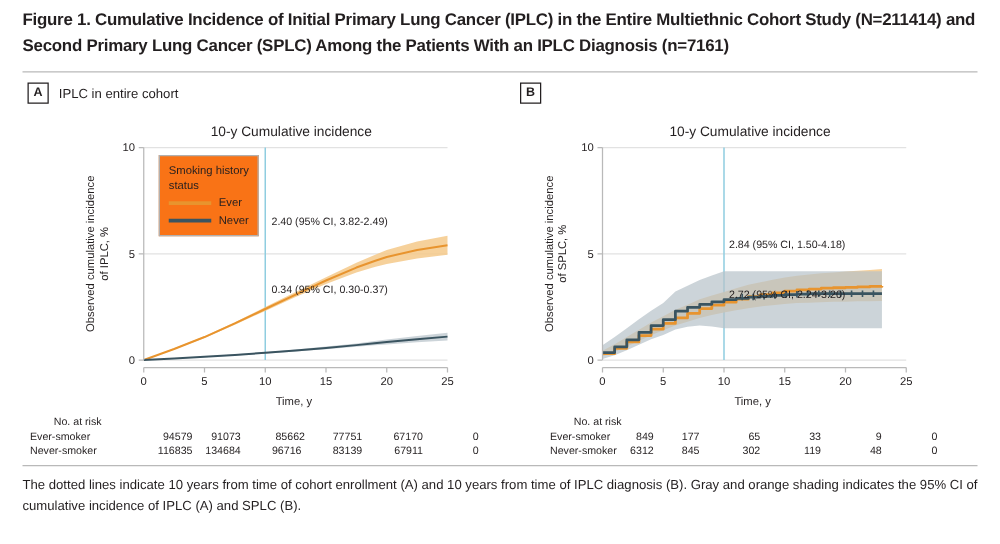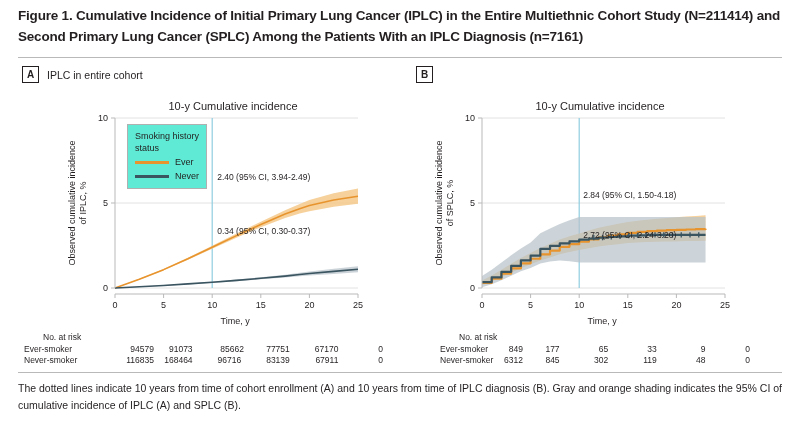--- a/index.html
+++ b/index.html
@@ -37,21 +37,21 @@
   .ylabel{
     position:absolute;font-size:9px;color:#231f20;
     transform-origin:left top;transform:rotate(-90deg);
     text-align:center;line-height:1.25;white-space:nowrap;
   }
   .xlabel{position:absolute;font-size:9px;color:#231f20;text-align:center;}
 
   .svg-plot{position:absolute;}
 
   .legend-box{
-    position:absolute;border:1px solid #b0b0b0;background:#5eead4;
+    position:absolute;border:1px solid #b0b0b0;background:#f97316;
     padding:5px 7px 5px 7px;font-size:9px;line-height:1.35;color:#231f20;
   }
   .legend-title{white-space:nowrap;max-width:90px;}
   .legend-row{display:flex;align-items:center;gap:6px;margin-top:2px;}
   .legend-swatch{display:block;width:34px;height:2.5px;}
 
   .annot{position:absolute;font-size:8.5px;color:#231f20;white-space:nowrap;}
 
   .risk{position:absolute;font-size:8.5px;color:#231f20;}
   .risk-title{position:absolute;left:0;top:0;font-size:8.5px;padding-left:25px;}
@@ -112,37 +112,37 @@
     <div class="legend-title">Smoking history<br>status</div>
     <div class="legend-row">
       <span class="legend-swatch" id="sw-ever" style="background: rgb(232, 148, 46);"></span>
       <span>Ever</span>
     </div>
     <div class="legend-row">
       <span class="legend-swatch" id="sw-never" style="background: rgb(58, 84, 96);"></span>
       <span>Never</span>
     </div>
   </div>
-  <div class="annot" id="annot-a0" style="left: 199.2px; top: 110px;">2.40 (95% CI, 3.94-2.49)</div>
+  <div class="annot" id="annot-a0" style="left: 199.2px; top: 110px;">2.40 (95% CI, 3.82-2.49)</div>
   <div class="annot" id="annot-a1" style="left: 199.2px; top: 164px;">0.34 (95% CI, 0.30-0.37)</div>
   <div class="risk" id="risk-a" style="left: 0px; top: 270px; width: 354px; height: 36px;">
       <div class="risk-title" style="left: 0px;">No. at risk</div>
       <div class="risk-row" style="left: 0px; top: 12px; width: 100%;">
         <span class="risk-name" style="left: 6px;">Ever-smoker</span>
         <span class="risk-val" style="left: 94px;">94579</span>
         <span class="risk-val" style="left: 132.6px;">91073</span>
         <span class="risk-val" style="left: 184px;">85662</span>
         <span class="risk-val" style="left: 229.8px;">77751</span>
         <span class="risk-val" style="left: 278.4px;">67170</span>
         <span class="risk-val" style="left: 323px;">0</span>
       </div>
       <div class="risk-row" style="left: 0px; top: 23px; width: 100%;">
         <span class="risk-name" style="left: 6px;">Never-smoker</span>
         <span class="risk-val" style="left: 94px;">116835</span>
-        <span class="risk-val" style="left: 132.6px;">168464</span>
+        <span class="risk-val" style="left: 132.6px;">134684</span>
         <span class="risk-val" style="left: 181.2px;">96716</span>
         <span class="risk-val" style="left: 229.8px;">83139</span>
         <span class="risk-val" style="left: 278.4px;">67911</span>
         <span class="risk-val" style="left: 323px;">0</span>
       </div>
     </div>
 </div>
 
 <div class="panel" id="panel-b">
   <div class="panel-head">

